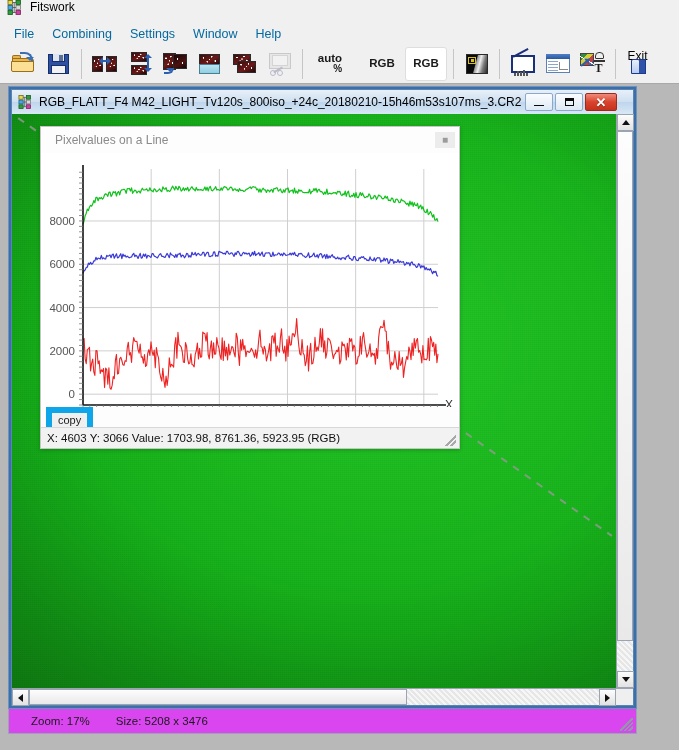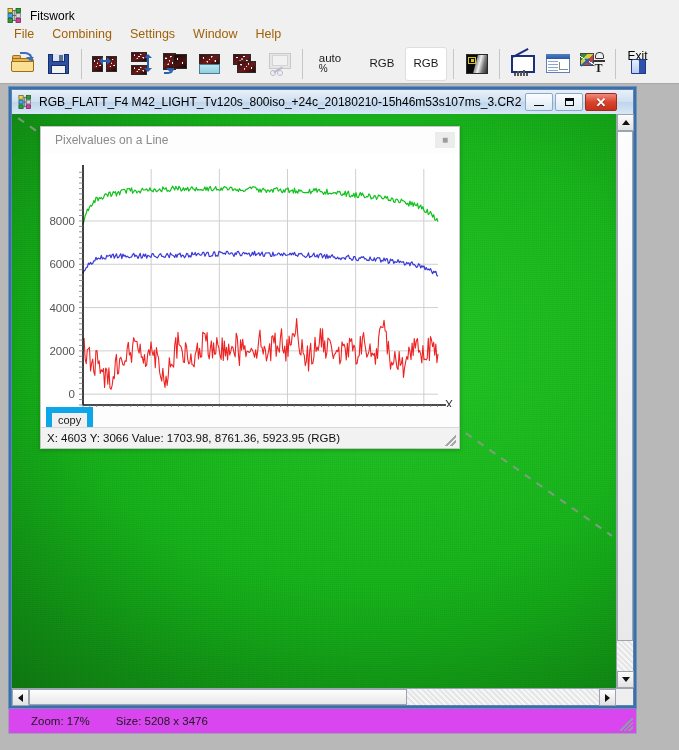--- a/index.html
+++ b/index.html
@@ -13,40 +13,40 @@
   #app {
     position: relative;
     width: 679px; height: 750px;
     background: #b8b8b8;
   }
 
   
   .titlebar {
     position: absolute; left: 0; top: 0; width: 679px; height: 23px;
     background: #f0f0f0;
-    display: flex; align-items: flex-end;
+    display: flex; align-items: flex-start;
     padding-left: 7px;
   }
   .app-icon {
     width: 15px; height: 15px; position: relative; margin-right: 8px; flex: none;
   }
   .app-title {
     font-size: 12px; color: #000;
   }
 
   
   .menubar {
     position: absolute; left: 0; top: 23px; width: 679px; height: 21px;
     background: #f0f0f0;
     display: flex; align-items: center;
     padding-left: 5px;
     border-bottom: none;
   }
   .menu-item {
-    font-size: 12.5px; color: #a16207; padding: 2px 9px; cursor: default; white-space: nowrap;
+    font-size: 12.5px; color: #0369a1; padding: 2px 9px; cursor: default; white-space: nowrap;
   }
 
   
   .toolbar {
     position: absolute; left: 0; top: 44px; width: 679px; height: 40px;
     background: #f0f0f0;
     display: flex; align-items: center;
     border-bottom: 1px solid #a9a9a9;
   }
   .tb-sep {
@@ -54,21 +54,21 @@
   }
   .tb-btn {
     width: 33px; height: 34px; margin: 0 1px;
     display: flex; align-items: center; justify-content: center;
     position: relative; flex: none; cursor: default;
     border: 1px solid transparent; border-radius: 3px;
   }
   .tb-btn.pressed { background: #ffffff; border: 1px solid #dedede; }
   .tb-btn.wide { width: 42px; }
   .tb-text {
-    font-size: 11.5px; color: #1a1a1a; line-height: 1.05; text-align: left;
+    font-size: 11.5px; color: #1a1a1a; line-height: 1.05; text-align: right; font-weight: bold;
   }
   .tb-text small { font-size: 10px; display: block; }
 
   
   .ic { position: relative; width: 26px; height: 24px; }
 
   .ic-folder .f-back {
     position: absolute; left: 1px; top: 6px; width: 22px; height: 14px;
     background: #e8b54e; border: 1px solid #9a6f17;
     border-radius: 1px 3px 2px 2px;

